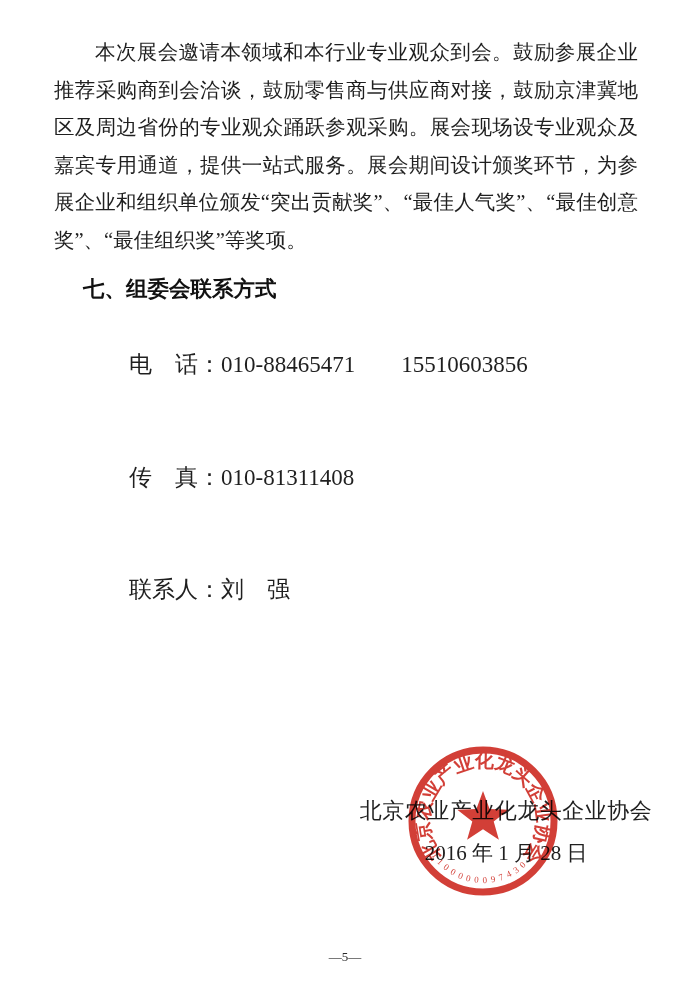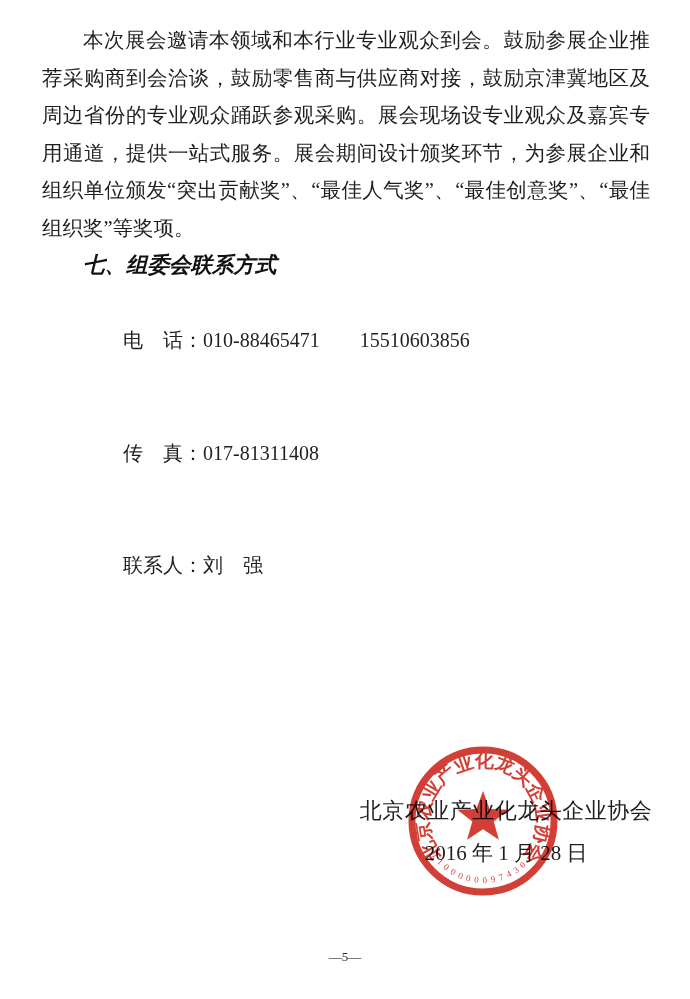--- a/index.html
+++ b/index.html
@@ -13,41 +13,40 @@
     color: #1f1f1f;
     overflow: hidden;
   }
   .content {
     position: absolute;
     left: 42px;
     top: 22px;
     width: 608px;
   }
   .para {
-    margin: 0;
+    margin: 12px;
     font-size: 20.5px;
     line-height: 37.5px;
     text-align: justify;
     text-justify: inter-ideograph;
     text-indent: 2em;
     word-break: break-all;
   }
   .section-heading {
     margin: 0;
     padding-left: 41px;
     font-family: "Liberation Sans", "DejaVu Sans", sans-serif;
     font-weight: bold;
     font-size: 21.5px;
     line-height: 37.5px;
     color: #111;
-    font-style: italic;
   }
   .contact-list { margin: 0; padding-left: 41px; }
   .contact-row {
-    font-size: 20px;
+    font-size: 23px;
     line-height: 37.5px;
     white-space: pre;
   }
   .contact-label { display: inline; }
   .contact-value { display: inline; }
   .signature-block {
     position: absolute;
     left: 358px;
     top: 797px;
     width: 296px;
@@ -93,21 +92,21 @@
   <div class="content">
     <p class="para">本次展会邀请本领域和本行业专业观众到会。鼓励参展企业推荐采购商到会洽谈，鼓励零售商与供应商对接，鼓励京津冀地区及周边省份的专业观众踊跃参观采购。展会现场设专业观众及嘉宾专用通道，提供一站式服务。展会期间设计颁奖环节，为参展企业和组织单位颁发“突出贡献奖”、“最佳人气奖”、“最佳创意奖”、“最佳组织奖”等奖项。</p>
 
     <h2 class="section-heading">七、组委会联系方式</h2>
 
     <div class="contact-list">
       <div class="contact-row">
         <span class="contact-label">电　话：</span><span class="contact-value">010-88465471　　15510603856</span>
       </div>
       <div class="contact-row">
-        <span class="contact-label">传　真：</span><span class="contact-value">017-81311408</span>
+        <span class="contact-label">传　真：</span><span class="contact-value">010-81311408</span>
       </div>
       <div class="contact-row">
         <span class="contact-label">联系人：</span><span class="contact-value">刘　强</span>
       </div>
     </div>
   </div>
 
   <div class="signature-block">
     <div class="sig-org">北京农业产业化龙头企业协会</div>
     <div class="sig-date">2016 年 1 月 28 日</div>

